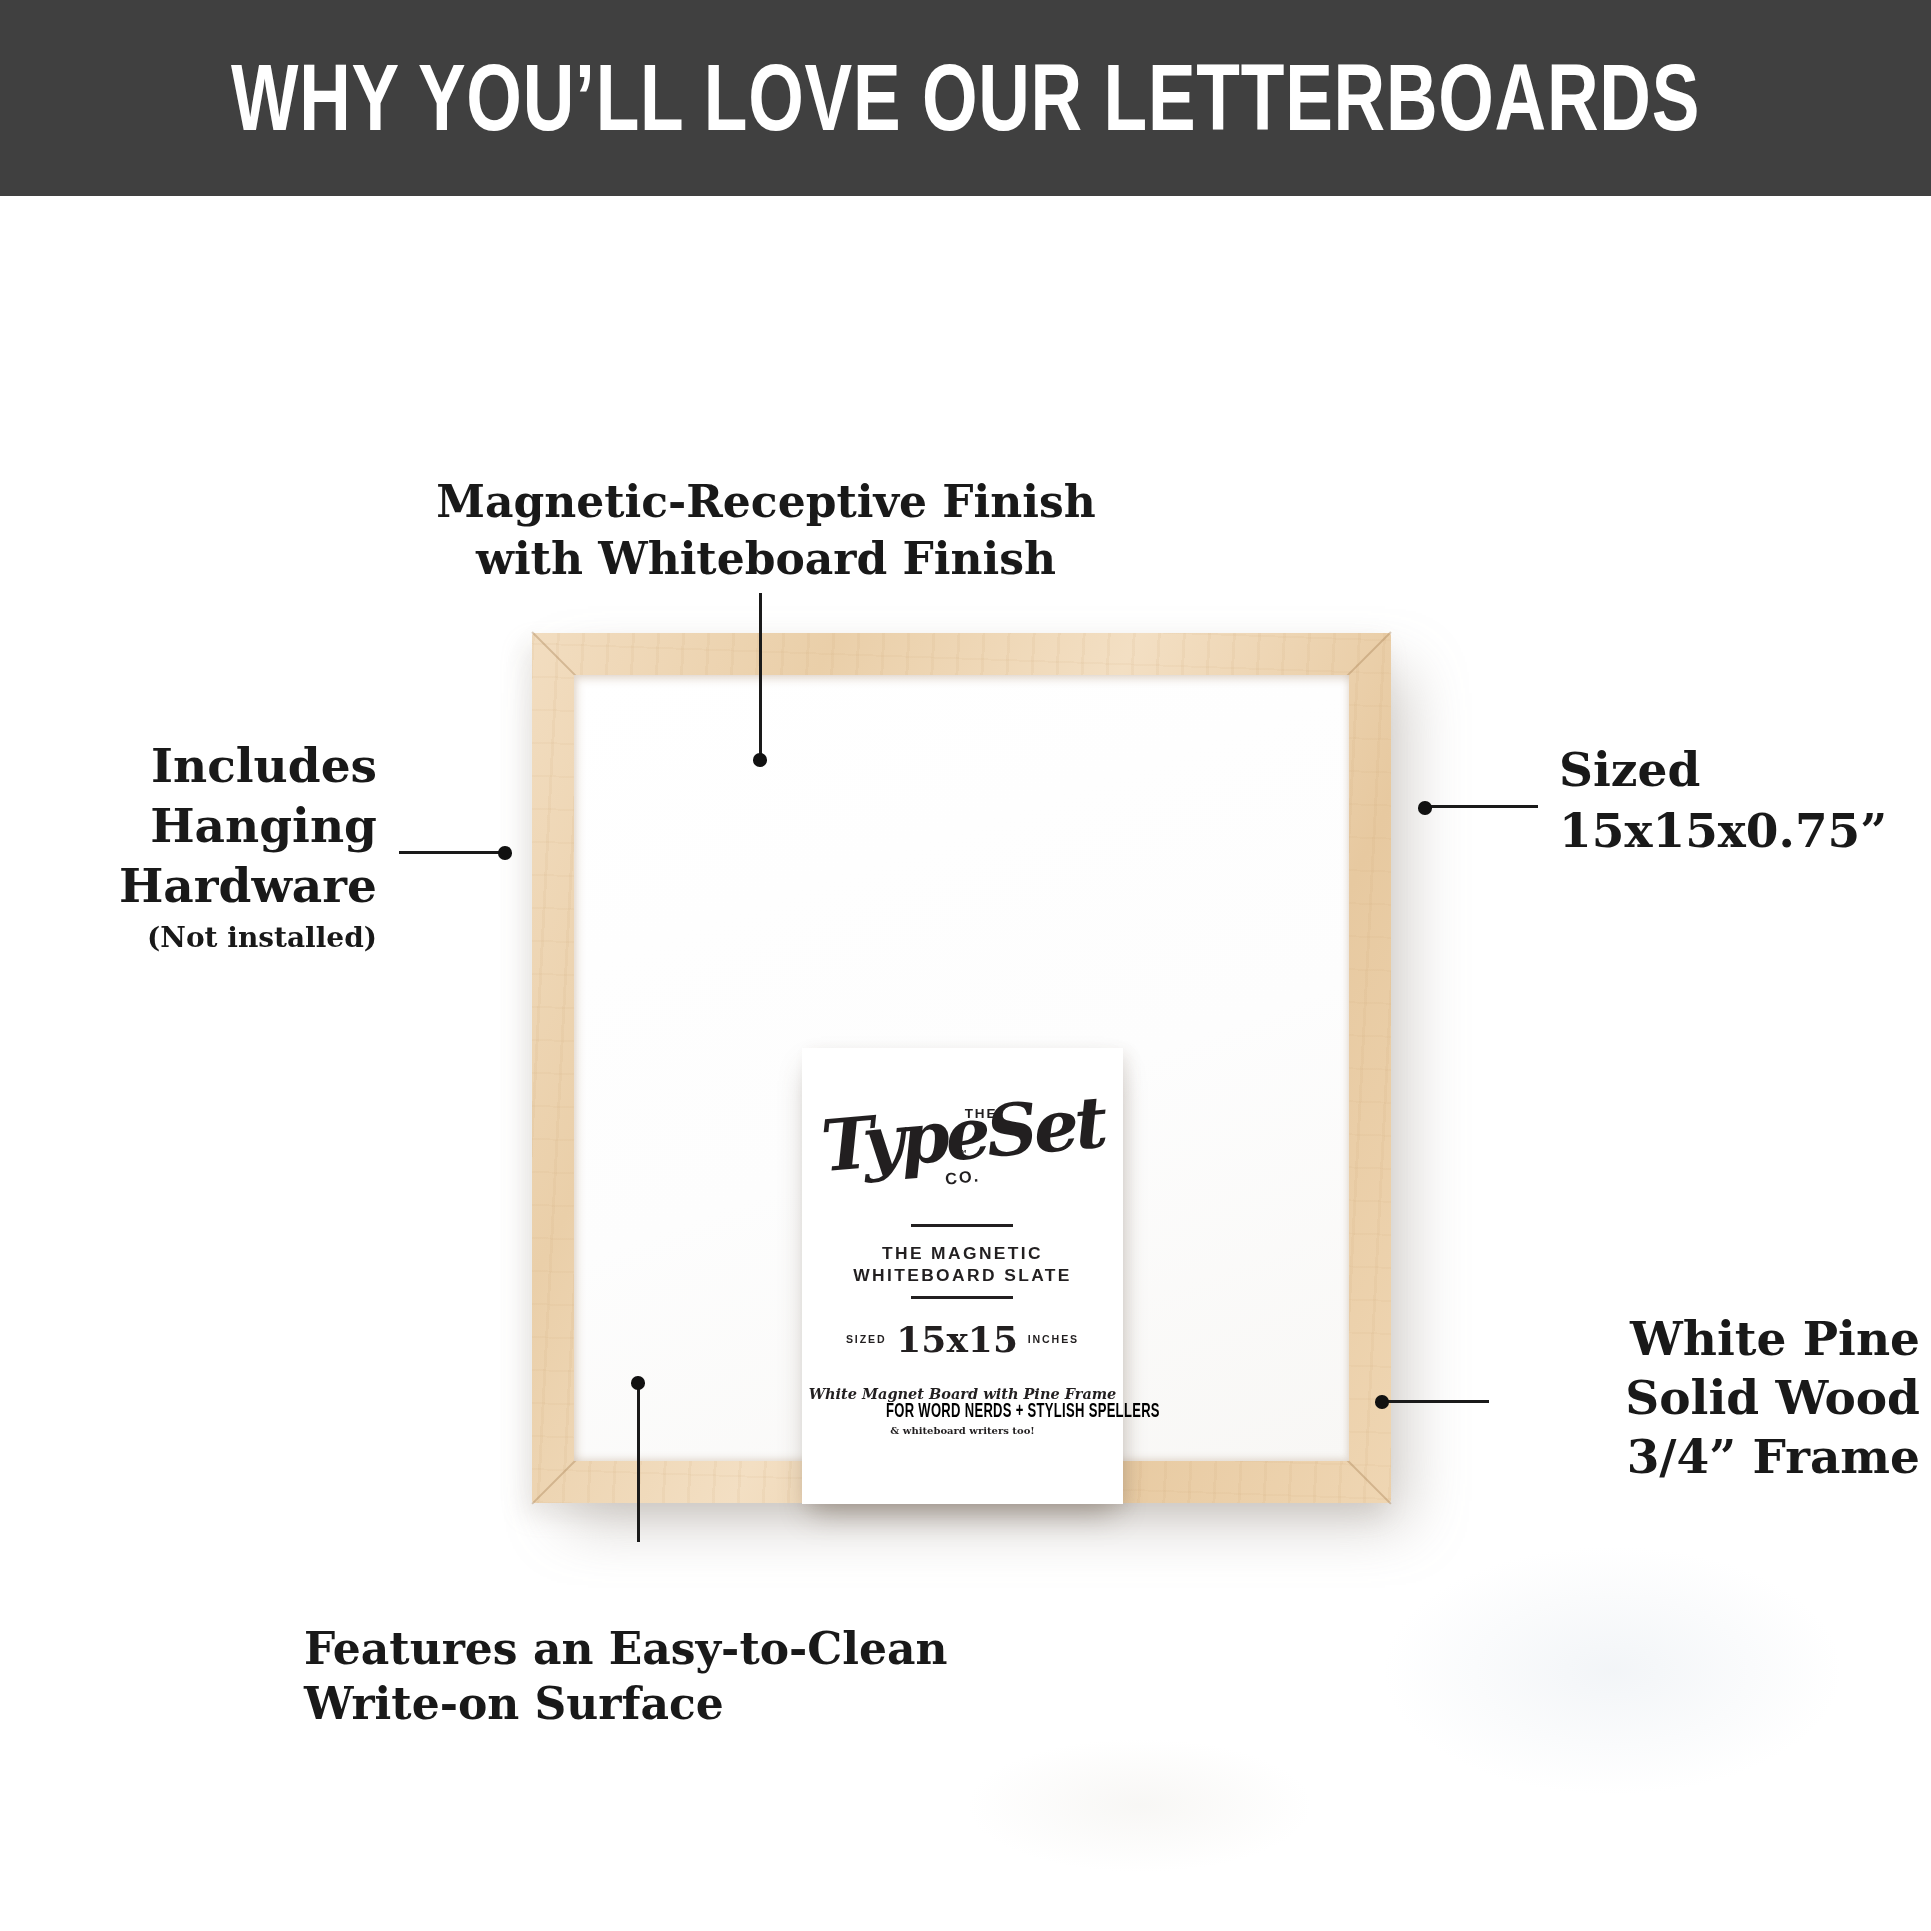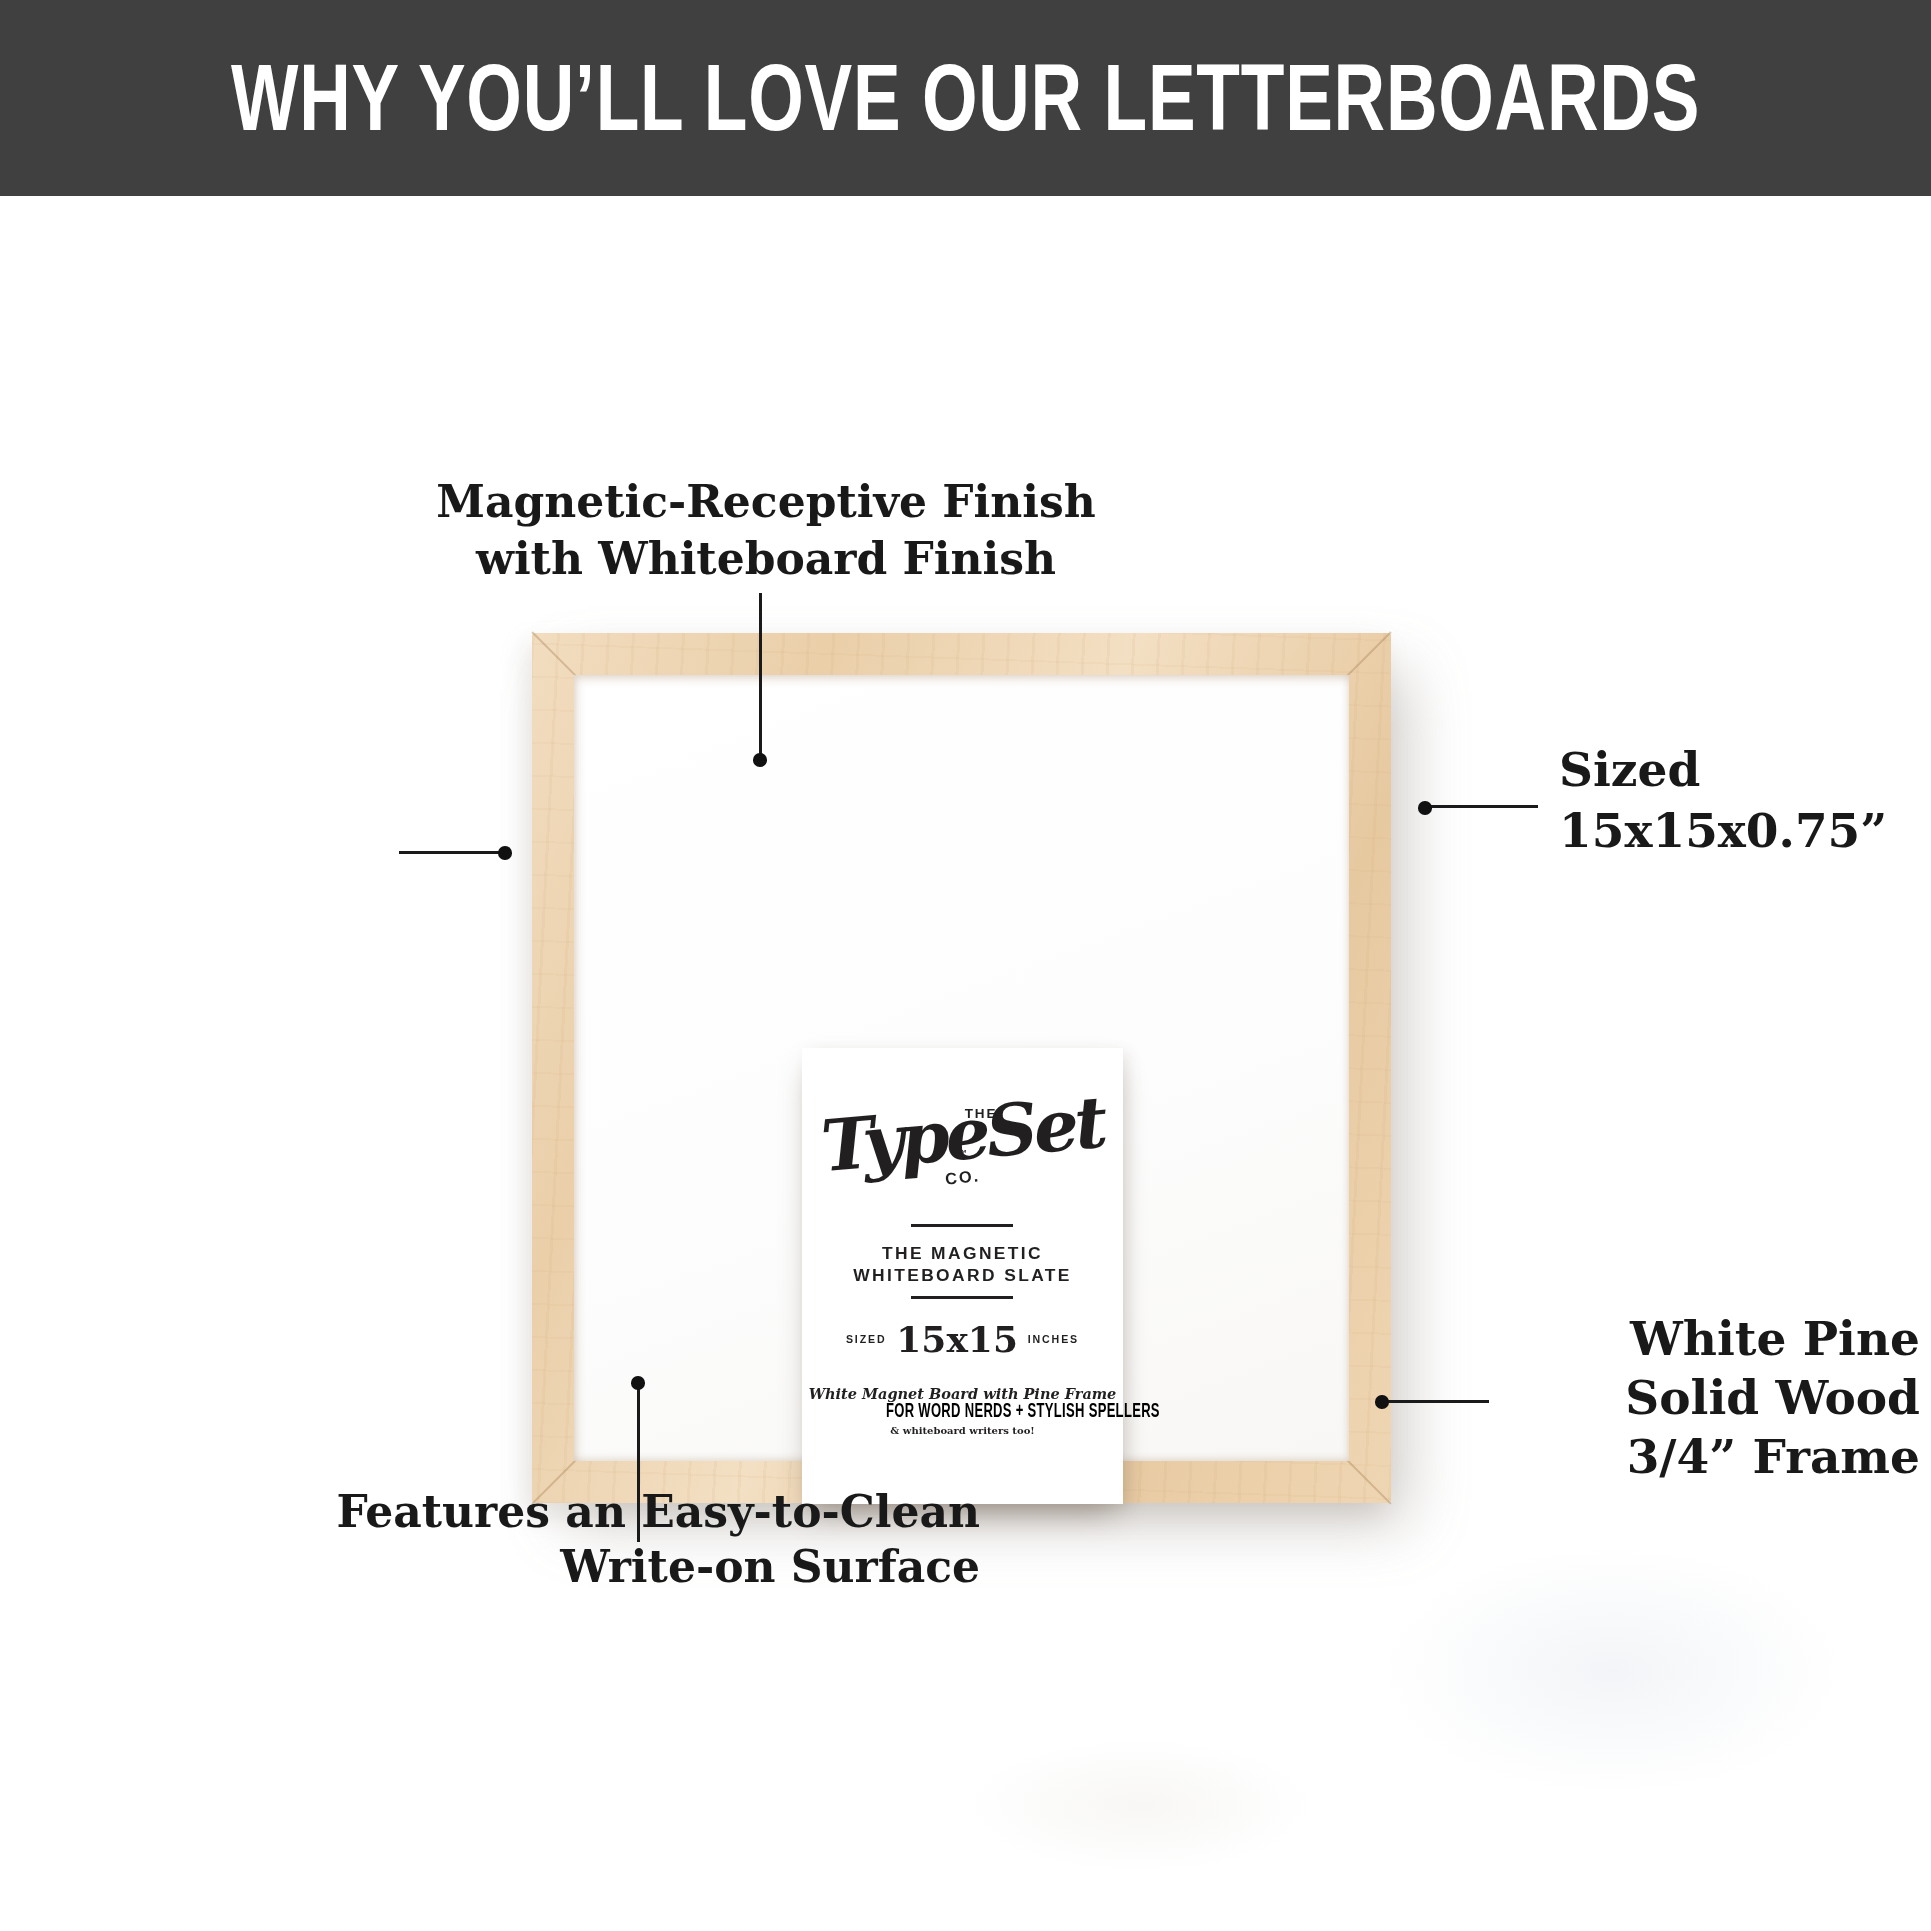--- a/index.html
+++ b/index.html
@@ -91,21 +91,21 @@
   }
   .card-tagline2{top:377px;font-weight:700;font-size:10px;color:#221f20;}
   
   .callout{position:absolute;font-weight:700;color:#191919;}
   .callout span{display:block;}
   .co-magnetic{left:428px;top:473px;width:676px;text-align:center;font-size:44px;line-height:57px;}
   .co-hardware{left:87px;top:736px;width:290px;text-align:right;font-size:47px;line-height:60px;}
   .co-hardware .note{font-size:28px;line-height:39px;font-weight:700;margin-top:1.9px;}
   .co-sized{left:1559px;top:739px;width:348px;text-align:left;font-size:47px;line-height:61px;}
   .co-pine{left:1514px;top:1309px;width:406px;text-align:right;font-size:47px;line-height:59px;}
-  .co-surface{left:304px;top:1484px;width:676px;text-align:right;font-size:44px;line-height:55px;}
+  .co-surface{left:304px;top:1621px;width:676px;text-align:left;font-size:44px;line-height:55px;}
   .lead-line{position:absolute;background:#1a1a1a;}
   .lead-dot{position:absolute;width:13.5px;height:13.5px;border-radius:50%;background:#111111;}
   
   .smudge{position:absolute;border-radius:50%;pointer-events:none;}
   .smudge.s1{left:1381px;top:1545px;width:463px;height:251px;
     background:radial-gradient(ellipse at center,rgba(205,215,225,.25),rgba(255,255,255,0) 70%);}
   .smudge.s2{left:966px;top:1738px;width:348px;height:135px;
     background:radial-gradient(ellipse at center,rgba(215,210,200,.18),rgba(255,255,255,0) 70%);}
 </style>
 </head>
@@ -152,20 +152,26 @@
     <div class="abs card-tagline2">&amp; whiteboard writers too!</div>
   </div>
 
   <div class="callout co-magnetic">
     <span>Magnetic-Receptive Finish</span>
     <span>with Whiteboard Finish</span>
   </div>
   <div class="lead-line" style="left:759px;top:593px;width:2.9px;height:167px;"></div>
   <div class="lead-dot" style="left:753px;top:753px;"></div>
 
+  <div class="callout co-hardware">
+    <span>Includes</span>
+    <span>Hanging</span>
+    <span>Hardware</span>
+    <span class="note">(Not installed)</span>
+  </div>
   <div class="lead-line" style="left:399px;top:851px;width:106px;height:2.9px;"></div>
   <div class="lead-dot" style="left:498px;top:846px;"></div>
 
   <div class="callout co-sized">
     <span>Sized</span>
     <span>15x15x0.75”</span>
   </div>
   <div class="lead-line" style="left:1429px;top:805px;width:109px;height:2.9px;"></div>
   <div class="lead-dot" style="left:1418px;top:801px;"></div>
 

